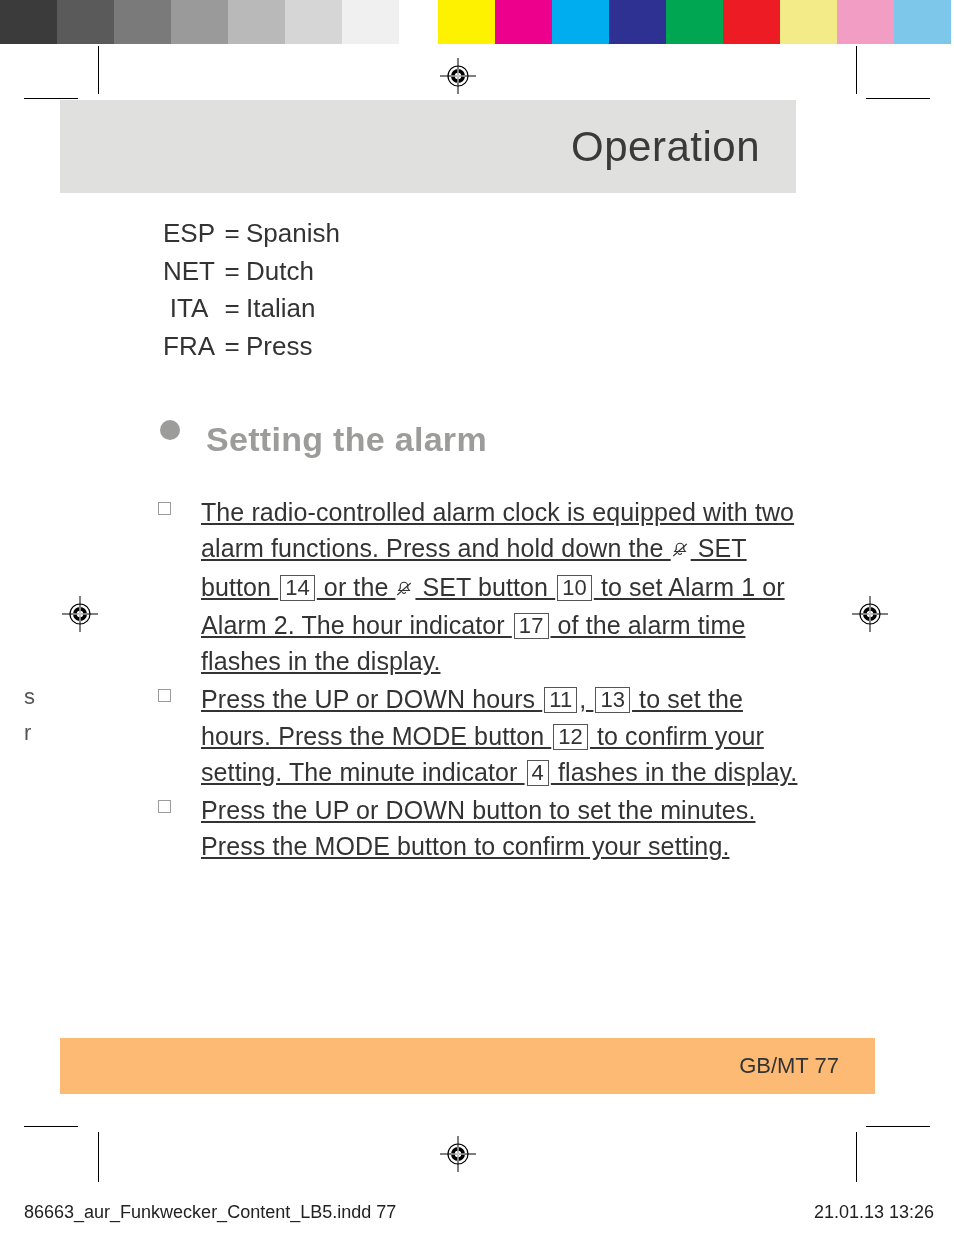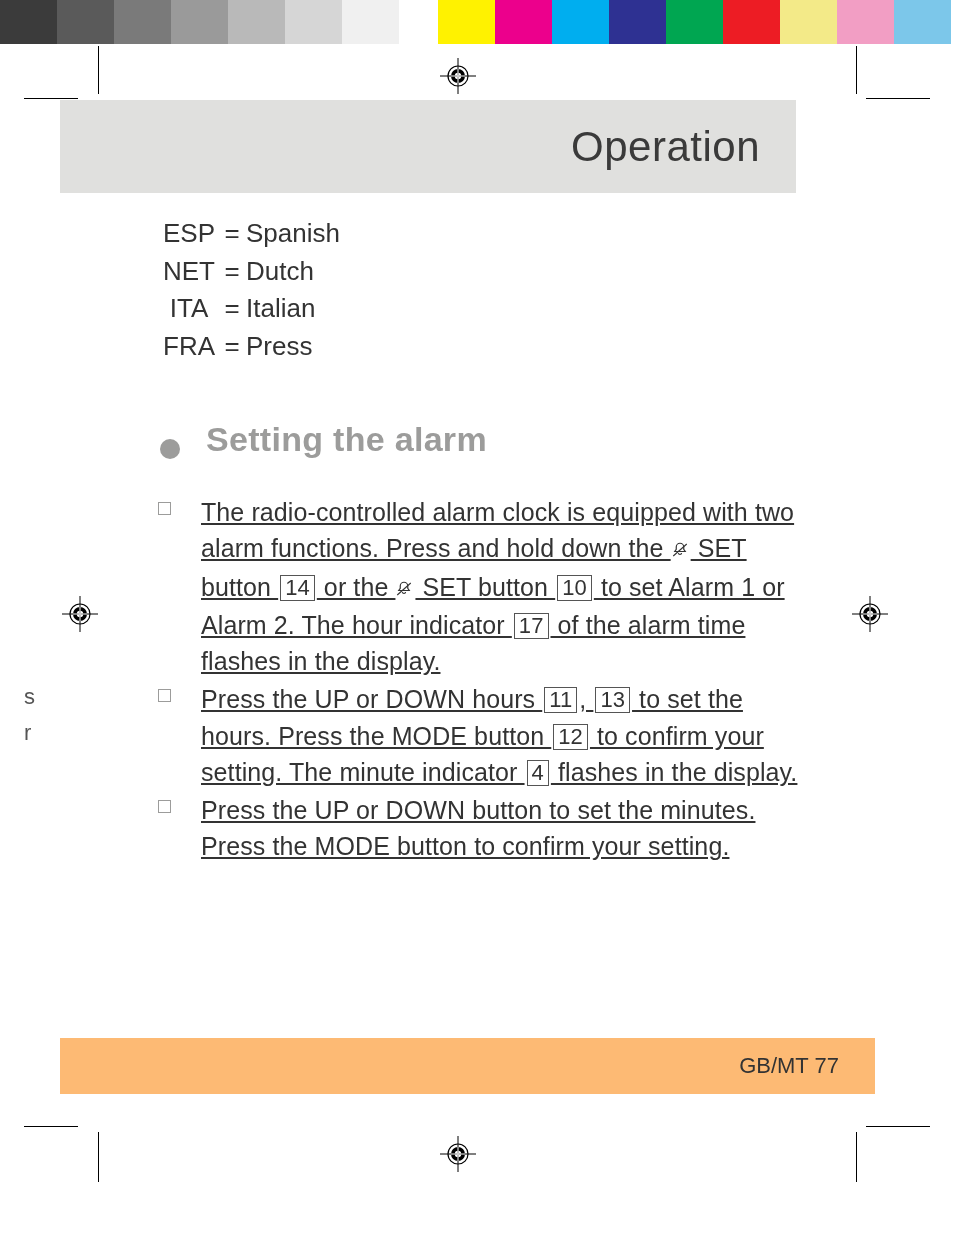--- a/index.html
+++ b/index.html
@@ -28,21 +28,21 @@
   .header-band { position: absolute; top: 100px; left: 60px; width: 736px; height: 93px; background: #e0e0de; }
   .header-title { position: absolute; right: 36px; top: 50%; transform: translateY(-50%); font-size: 42px; font-weight: 300; letter-spacing: 0.5px; color: #3a3a3a; }
 
   
   .lang-list { position: absolute; top: 215px; left: 160px; font-size: 26px; line-height: 1.45; font-weight: 300; color: #333; text-align: center; }
   .lang-row { display: flex; }
   .lang-code { width: 58px; }
   .lang-eq   { width: 28px; }
 
   
-  .section-row { position: absolute; top: 420px; left: 160px; width: 640px; display: flex; align-items: flex-end; gap: 26px; }
+  .section-row { position: absolute; top: 420px; left: 160px; width: 640px; display: flex; align-items: flex-start; gap: 26px; }
   .bullet-disc { width: 20px; height: 20px; border-radius: 50%; background: #9c9c9b; flex: none; }
   .section-title { font-size: 34px; font-weight: 700; color: #9c9c9b; letter-spacing: 0.3px; }
 
   
   .items { position: absolute; top: 494px; left: 158px; width: 650px; text-decoration: underline; }
   .item { display: flex; align-items: flex-start; margin-bottom: 2px; }
   .item .sq { width: 13px; height: 13px; border: 1px solid #9c9c9b; margin-top: 8px; margin-right: 30px; flex: none; }
   .item .body { font-size: 25px; line-height: 1.45; font-weight: 300; text-align: left; color: #333; letter-spacing: 0.1px; }
   .refbox { display: inline-block; border: 1px solid #555; padding: 0 4px; height: 26px; line-height: 24px; font-size: 22px; vertical-align: 1px; margin: 0 2px; }
   .bell-icon { display: inline-block; vertical-align: -2px; margin-right: 2px; }
@@ -201,14 +201,18 @@
 
 <div class="footer-band">
   <div class="footer-text">GB/MT   77</div>
 </div>
 
 <div class="stray" style="top:328px;left:24px"></div>
 <div class="stray" style="top:648px;left:24px"></div>
 <div class="stray" style="top:684px;left:24px">s</div>
 <div class="stray" style="top:720px;left:24px">r</div>
 
+<div class="slug">
+  <span>86663_aur_Funkwecker_Content_LB5.indd   77</span>
+  <span>21.01.13   13:26</span>
+</div>
 
 </div>
 
 </body></html>

